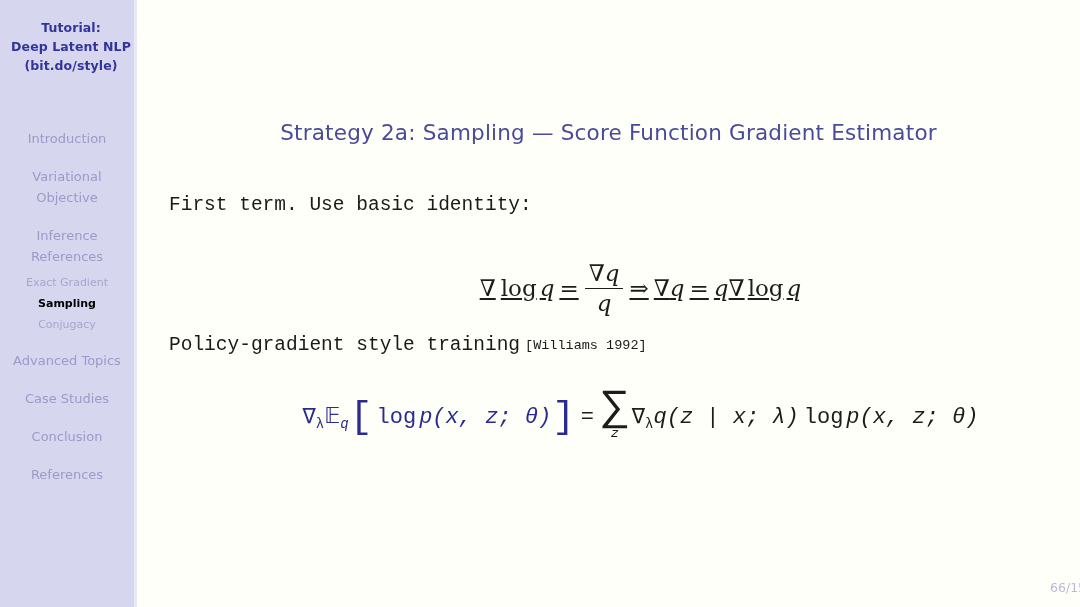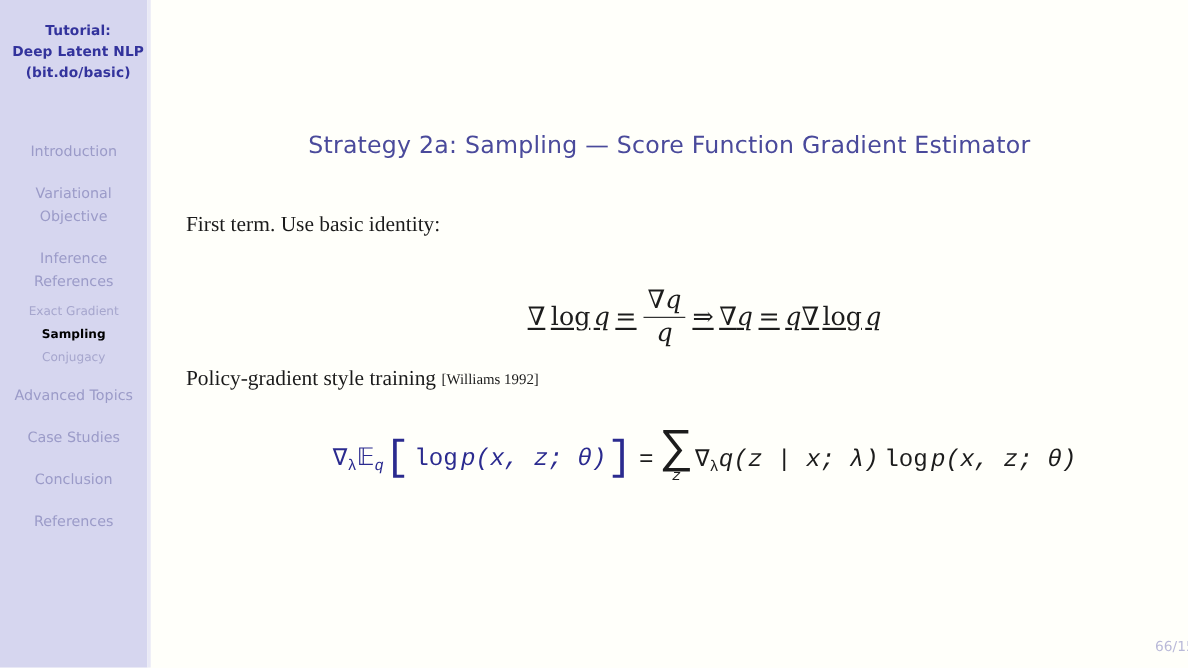--- a/index.html
+++ b/index.html
@@ -105,21 +105,21 @@
     letter-spacing: 0.2px;
     white-space: nowrap;
     font-family: "DejaVu Sans", sans-serif;
   }
 
   .body-line {
     position: absolute;
     left: 32px;
     color: #1a1a1a;
     font-size: 19.5px;
-    font-family: Liberation Serif, serif;
+    font-family: Liberation Mono, monospace;
   }
   .line-first  { top: 194px; }
   .line-policy { top: 334px; }
 
   .cite {
     font-size: 13.5px;
     color: #1a1a1a;
     margin-left: 5px;
     vertical-align: 1px;
   }
@@ -226,21 +226,21 @@
 </head>
 <body>
 
 <div class="slide">
 
   <div class="sidebar">
 
     <div class="brand">
       <div>Tutorial:</div>
       <div>Deep Latent NLP</div>
-      <div>(bit.do/basic)</div>
+      <div>(bit.do/style)</div>
     </div>
 
     <div class="nav">
 
       <div class="nav-item">
         <span class="line">Introduction</span>
       </div>
 
 
       <div class="nav-item">

